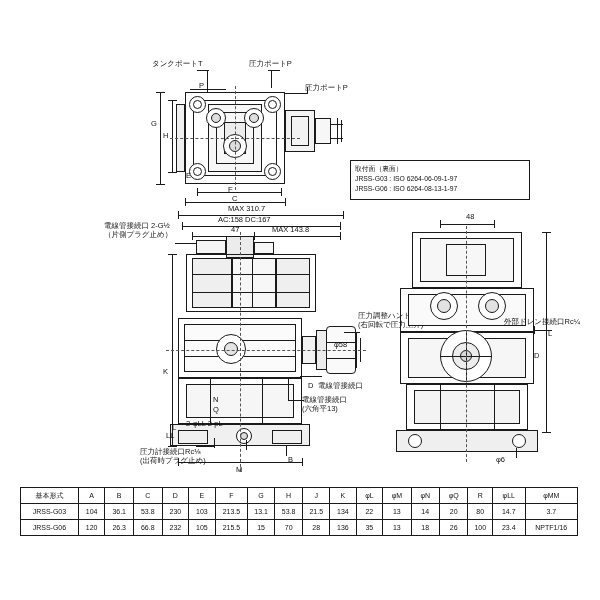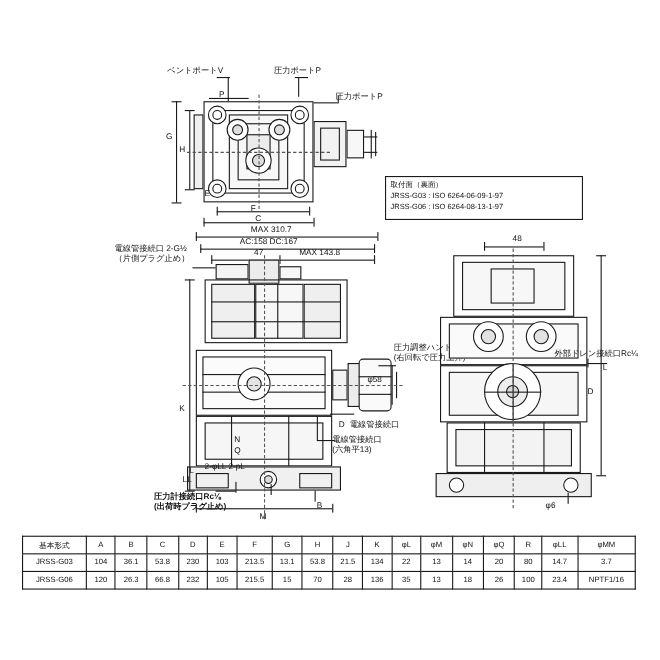--- a/index.html
+++ b/index.html
@@ -32,21 +32,21 @@
   .dimv{position:absolute;width:1px;background:#1a1a1a;}
 </style>
 </head>
 <body>
 
 <div class="page">
 
 
   <div>
 
-    <div class="lbl" style="left:152px;top:60px;">ベントポートV</div>
+    <div class="lbl" style="left:152px;top:60px;">タンクポートT</div>
     <div class="lbl" style="left:249px;top:60px;">圧力ポートP</div>
     <div class="lbl" style="left:305px;top:84px;">圧力ポートP</div>
 
     <div class="ln lnv" style="left:207px;top:70px;height:22px;"></div>
     <div class="ln lnh" style="left:197px;top:70px;width:12px;"></div>
     <div class="ln lnv" style="left:271px;top:70px;height:18px;"></div>
     <div class="ln lnh" style="left:268px;top:70px;width:12px;"></div>
     <div class="ln lnh" style="left:285px;top:93px;width:22px;"></div>
     <div class="ln lnv" style="left:307px;top:87px;height:7px;"></div>
 
@@ -190,21 +190,21 @@
 
     <div class="lbl" style="left:318px;top:382px;">電線管接続口</div>
     <div class="lbl" style="left:308px;top:382px;">D</div>
     <div class="dim" style="left:300px;top:376px;width:22px;"></div>
 
     <div class="lbl" style="left:302px;top:396px;white-space:pre;">電線管接続口
 (六角平13)</div>
     <div class="ln lnh" style="left:288px;top:400px;width:16px;"></div>
     <div class="ln lnv" style="left:288px;top:378px;height:22px;"></div>
 
-    <div class="lbl" style="left:140px;top:448px;white-space:pre;font-weight:bold;">圧力計接続口Rc⅛
+    <div class="lbl" style="left:140px;top:448px;white-space:pre;">圧力計接続口Rc⅛
 (出荷時プラグ止め)</div>
     <div class="ln lnh" style="left:196px;top:446px;width:18px;"></div>
     <div class="ln lnv" style="left:214px;top:438px;height:10px;"></div>
 
     <div class="lbl" style="left:163px;top:368px;">K</div>
     <div class="dimv" style="left:172px;top:254px;height:192px;"></div>
     <div class="ln lnh" style="left:168px;top:254px;width:9px;"></div>
     <div class="ln lnh" style="left:168px;top:446px;width:9px;"></div>
 
     <div class="lbl" style="left:213px;top:396px;">N</div>

